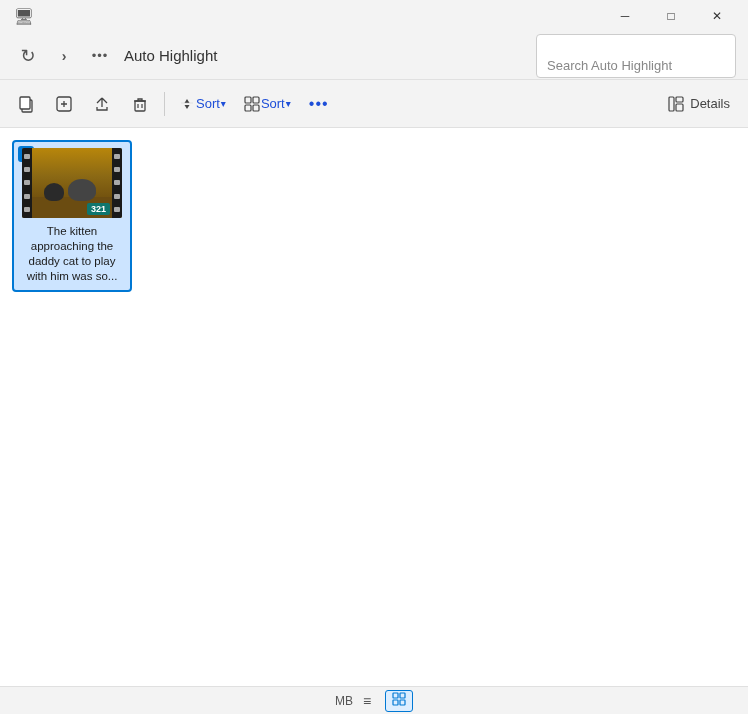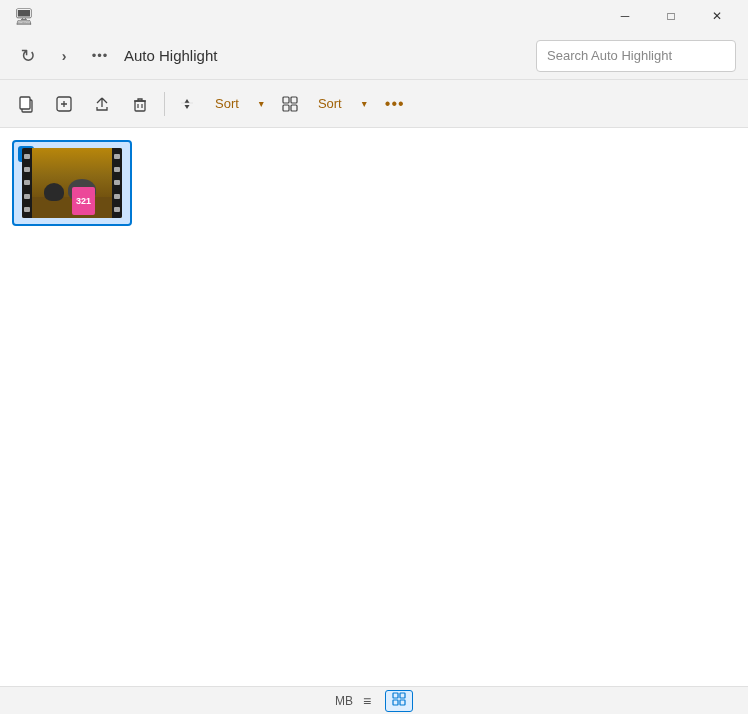--- a/index.html
+++ b/index.html
@@ -76,27 +76,27 @@
     .breadcrumb {
       display: flex;
       align-items: center;
       gap: 4px;
       font-size: 15px;
       color: #333;
     }
     .search-box {
       margin-left: auto;
       display: flex;
-      align-items: center;
+      align-items: flex-end;
       background: white;
       border: 1px solid #ccc;
       border-radius: 4px;
       padding: 4px 10px;
       min-width: 200px;
-      height: 32px;
+      height: 44px;
       font-size: 13px;
       color: #888;
     }
 
     
     .toolbar {
       display: flex;
       align-items: center;
       height: 48px;
       background: #f3f3f3;
@@ -108,23 +108,23 @@
       display: flex;
       align-items: center;
       justify-content: center;
       height: 36px;
       min-width: 36px;
       padding: 0 8px;
       background: transparent;
       border: none;
       cursor: pointer;
       border-radius: 4px;
-      color: #a16207;
+      color: #1d4ed8;
       font-size: 13px;
-      gap: 20px;
+      gap: 1px;
     }
     .toolbar-icon {
       font-size: 16px;
       display: flex;
       align-items: center;
     }
     .toolbar-separator {
       width: 1px;
       height: 24px;
       background: #ccc;
@@ -254,26 +254,26 @@
       bottom: 25%;
       right: 20%;
       width: 28px;
       height: 22px;
       background: #444;
       border-radius: 50% 50% 40% 40%;
     }
     .film-badge {
       position: absolute;
       bottom: 3px;
-      right: 17px;
-      background: #ec4899;
+      right: 2px;
+      background: #0f766e;
       color: white;
       font-size: 9px;
       font-weight: bold;
-      padding: 9px 4px;
+      padding: 1px 4px;
       border-radius: 2px;
     }
     .file-name {
       margin-top: 6px;
       font-size: 11.5px;
       text-align: center;
       color: #1a1a1a;
       line-height: 1.3;
       max-width: 108px;
       word-wrap: break-word;
@@ -398,20 +398,30 @@
         <rect x="9" y="9" width="6" height="6" rx="1" stroke="#444" stroke-width="1.2" fill="none"></rect>
       </svg>
     </span>
     <span>Sort</span>
     <span style="font-size:10px;">▾</span>
   </button>
   <button class="toolbar-btn">
     <span style="font-size:16px; letter-spacing:1px;">•••</span>
   </button>
   <div class="toolbar-spacer"></div>
+  <button class="details-btn">
+    <span class="toolbar-icon">
+      <svg width="16" height="16" viewBox="0 0 16 16" fill="none">
+        <rect x="1" y="1" width="5" height="14" rx="1" stroke="#444" stroke-width="1.2" fill="none"></rect>
+        <rect x="8" y="1" width="7" height="5" rx="1" stroke="#444" stroke-width="1.2" fill="none"></rect>
+        <rect x="8" y="8" width="7" height="7" rx="1" stroke="#444" stroke-width="1.2" fill="none"></rect>
+      </svg>
+    </span>
+    <span>Details</span>
+  </button>
 </div>
 
 <div class="main-content">
   <div class="file-grid">
 
     <div class="file-item">
       <div class="file-item-checkbox">✓</div>
       <div class="file-thumbnail">
         <div class="film-strip">
           <div class="film-notches-left">
@@ -431,20 +441,21 @@
           </div>
           <div class="film-notches-right">
             <div class="film-notch"></div>
             <div class="film-notch"></div>
             <div class="film-notch"></div>
             <div class="film-notch"></div>
             <div class="film-notch"></div>
           </div>
         </div>
       </div>
+      <div class="file-name">The kitten approaching the daddy cat to play with him was so...</div>
     </div>
   </div>
 </div>
 
 <div class="statusbar">
   <span>MB</span>
   <div class="statusbar-right">
     <button class="view-toggle-btn">
       <span>≡</span>
     </button>

